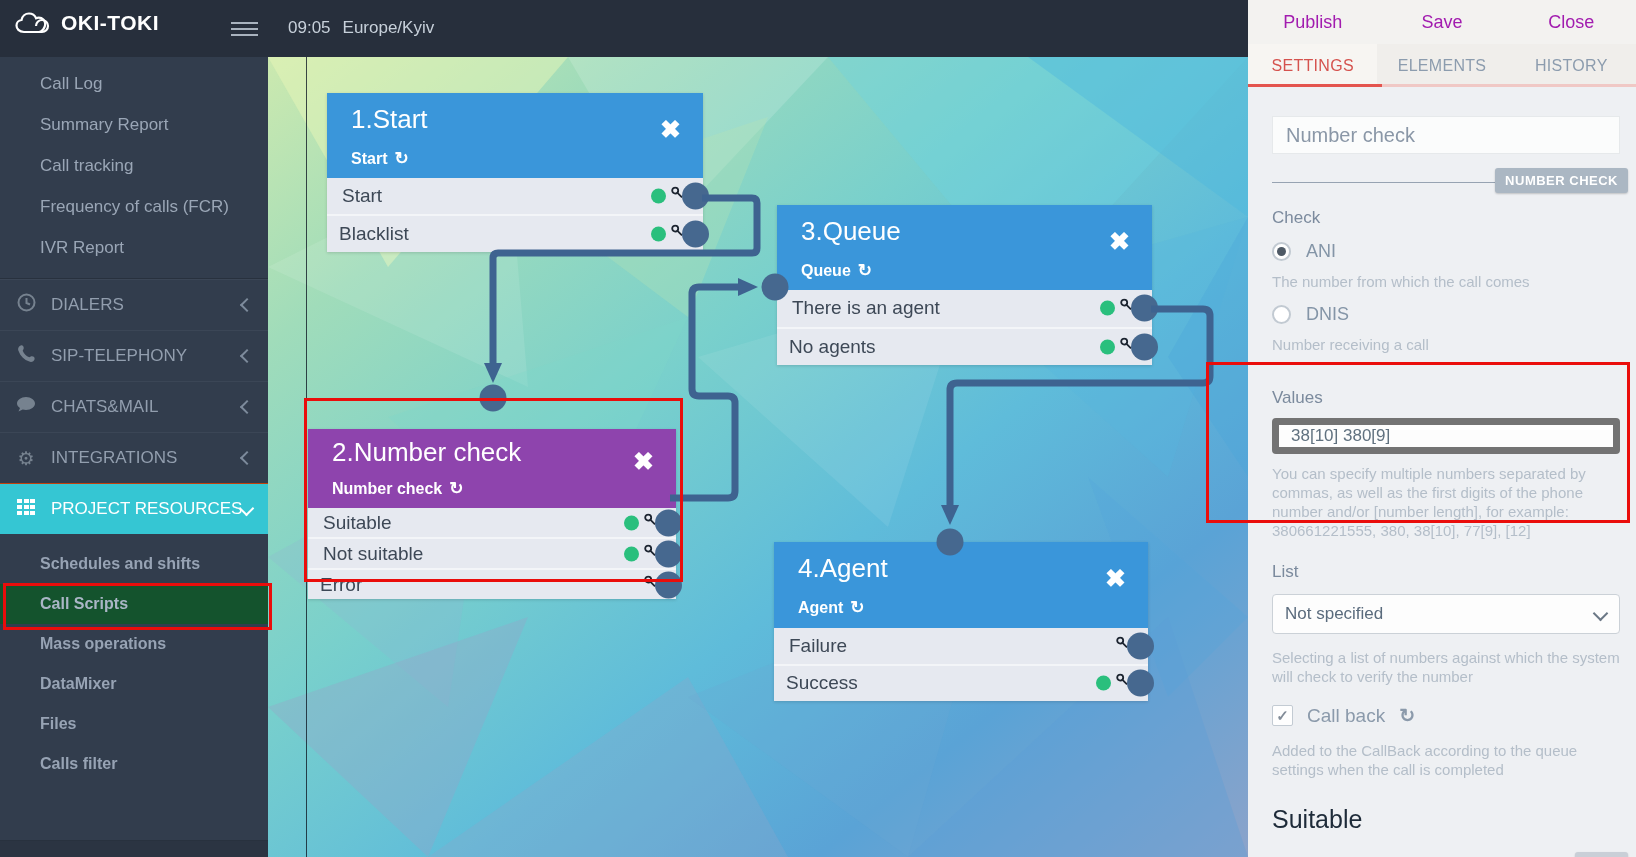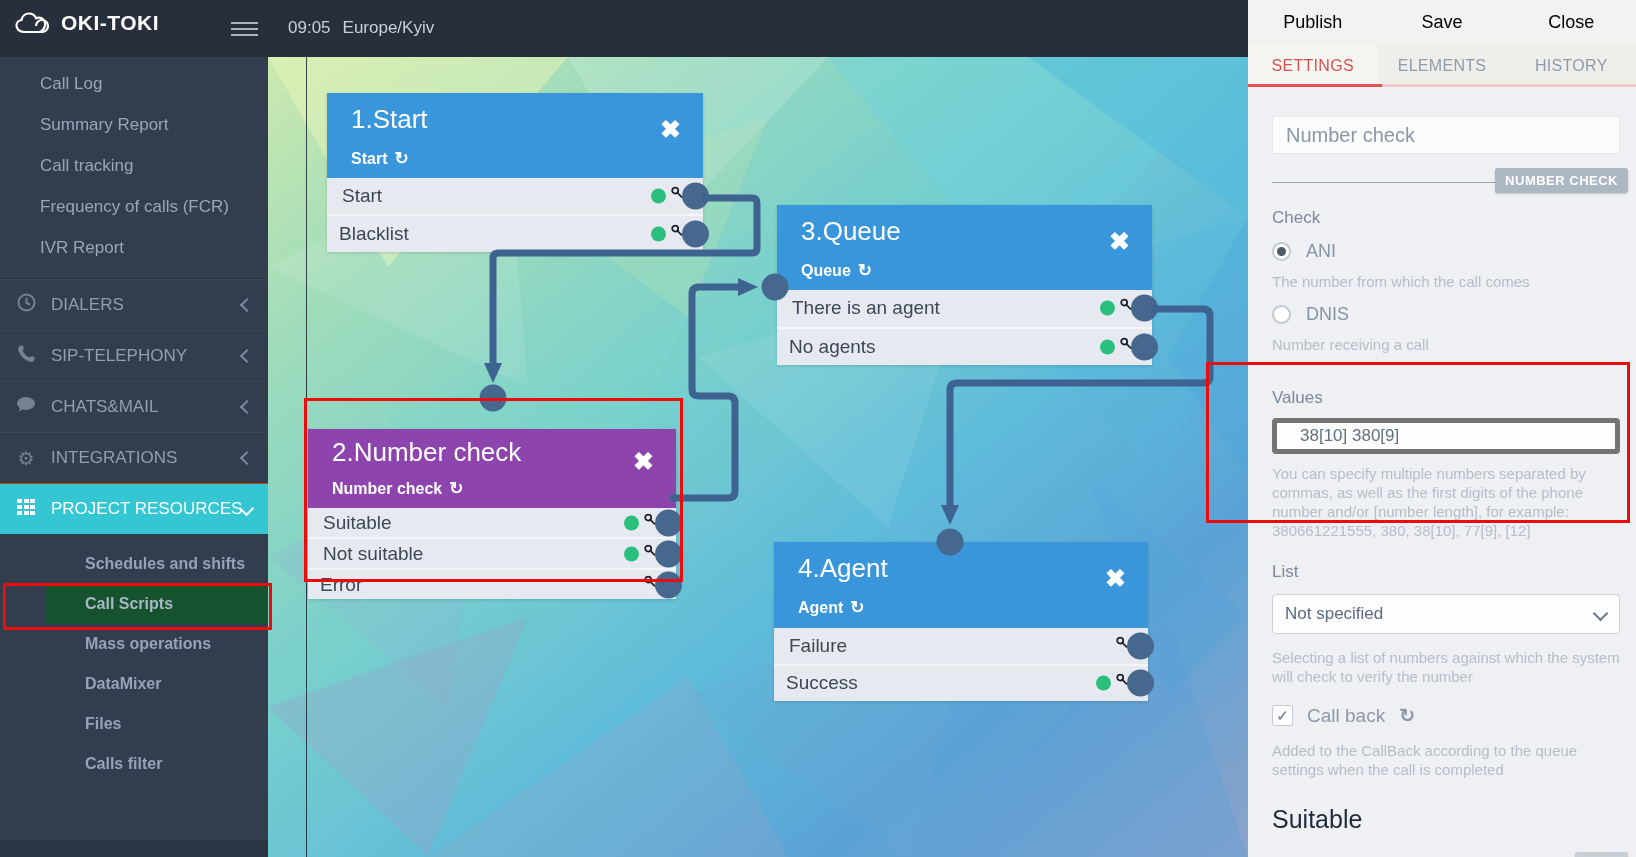--- a/index.html
+++ b/index.html
@@ -26,21 +26,21 @@
   .side-section .chev{position:absolute;right:16px;}
   .side-section.active{background:#35c6d3;color:#ffffff;border-top:1px solid #c2410c;}
   .side-section.active .sic{color:#ffffff;}
   .chevL{display:inline-block;width:8px;height:8px;border-left:2px solid #7d8b9c;border-bottom:2px solid #7d8b9c;transform:rotate(45deg);}
   .chevD{display:inline-block;width:9px;height:9px;border-left:2px solid #fff;border-bottom:2px solid #fff;transform:rotate(-45deg);margin-top:-4px;}
   .grid-ic{display:inline-block;width:18px;height:16px;
     background:
       linear-gradient(#fff,#fff) 0 0/5px 4px no-repeat, linear-gradient(#fff,#fff) 6.5px 0/5px 4px no-repeat, linear-gradient(#fff,#fff) 13px 0/5px 4px no-repeat,
       linear-gradient(#fff,#fff) 0 6px/5px 4px no-repeat, linear-gradient(#fff,#fff) 6.5px 6px/5px 4px no-repeat, linear-gradient(#fff,#fff) 13px 6px/5px 4px no-repeat,
       linear-gradient(#fff,#fff) 0 12px/5px 4px no-repeat, linear-gradient(#fff,#fff) 6.5px 12px/5px 4px no-repeat, linear-gradient(#fff,#fff) 13px 12px/5px 4px no-repeat;}
-  .side-sub{padding-top:10px;margin-left:45px;}
+  .side-sub{padding-top:10px;}
   .sub-item{height:40px;line-height:40px;padding-left:40px;color:#97a3b4;font-size:16px;font-weight:bold;cursor:pointer;}
   .sub-item.active{background:#14532d;color:#aab6c6;}
   .side-bottom{position:absolute;left:0;bottom:0;width:100%;height:16px;background:#2b3442;border-top:1px solid #28313e;}
 
   
   .canvas{position:absolute;left:268px;top:57px;width:980px;height:800px;overflow:hidden;z-index:1;}
   .canvas svg.bg{position:absolute;left:0;top:0;}
   .ruler{position:absolute;left:38px;top:0;bottom:0;width:1px;background:rgba(16,26,38,.8);}
   svg.wires{position:absolute;left:0;top:0;z-index:5;pointer-events:none;}
 
@@ -63,42 +63,42 @@
   .rowsB .node-row{height:29px;}  
   .rowsC .node-row{height:36.5px;}
   .rowsD .node-row{height:35.5px;}
 
   
   .redbox{position:absolute;border:3px solid #ea0d0b;z-index:30;pointer-events:none;}
 
   
   .panel{position:absolute;left:1248px;top:0;width:388px;height:857px;background:#eef0f3;z-index:10;}
   .p-actions{height:44px;background:#f3f2f0;display:flex;align-items:center;}
-  .p-actions span{flex:1;text-align:center;color:#000000;font-size:18px;cursor:pointer;}
+  .p-actions span{flex:1;text-align:center;color:#a21caf;font-size:18px;cursor:pointer;}
   .p-tabs{height:43px;background:#f0eeeb;display:flex;position:relative;}
   .p-tab{flex:1;display:flex;align-items:center;justify-content:center;font-size:16px;color:#8c9cae;cursor:pointer;letter-spacing:.3px;}
   .p-tab.active{color:#d5524e;background:#f7f5f2;}
   .p-underline{position:absolute;left:0;bottom:0;height:3px;width:100%;background:#f0c8c5;}
   .p-underline i{position:absolute;left:0;top:0;height:3px;width:134px;background:#e4544e;}
   .p-body{padding:0 16px 0 24px;position:relative;}
   .title-input{margin-top:29px;width:100%;height:38px;box-sizing:border-box;background:#fbfcfc;
                border:1px solid #e6e9eb;color:#8a97a7;font-size:20px;padding:0 13px;outline:none;
                font-family:"Liberation Sans",sans-serif;}
   .rule-badge{position:relative;margin-top:18px;height:22px;}
   .rule-badge .line{position:absolute;left:0;right:6px;top:10px;height:1px;background:#97a3b2;}
   .badge{position:absolute;right:-8px;top:-4px;background:#abb7c3;color:#fff;font-size:13px;font-weight:bold;
          padding:5px 10px;border-radius:3px;letter-spacing:.5px;box-shadow:0 1px 2px rgba(0,0,0,.2);}
   .f-label{color:#7b8a9d;font-size:17px;margin-top:14px;}
   .radio-row{display:flex;align-items:center;gap:15px;margin-top:13px;cursor:pointer;}
   .radio{width:19px;height:19px;border-radius:50%;background:#fff;border:2px solid #c2cad2;box-sizing:border-box;position:relative;}
   .radio.checked:after{content:"";position:absolute;left:3px;top:3px;width:9px;height:9px;border-radius:50%;background:#4f5a66;}
   .radio-lab{color:#8495a7;font-size:18px;}
   .help{color:#b4bec9;font-size:15px;line-height:19px;margin-top:10px;}
-  .text-input{margin-top:10px;width:100%;height:36px;box-sizing:border-box;background:#fdfdfd;border:5px solid #737373;
-              border-radius:4px;color:#60717f;font-size:17px;padding:0 23px;outline:none;font-family:"Liberation Sans",sans-serif;}
+  .text-input{margin-top:10px;width:100%;height:36px;box-sizing:border-box;background:#fdfdfd;border:7px solid #737373;
+              border-radius:4px;color:#60717f;font-size:17px;padding:0 12px;outline:none;font-family:"Liberation Sans",sans-serif;}
   .select{margin-top:12px;height:38px;background:#fdfdfd;border:1px solid #cbd1d7;border-radius:4px;
           display:flex;align-items:center;padding:0 12px;color:#5a6b7d;font-size:17px;cursor:pointer;position:relative;}
   .select .chevS{position:absolute;right:13px;top:13px;width:9px;height:9px;border-left:2px solid #6b7886;border-bottom:2px solid #6b7886;transform:rotate(-45deg);}
   .check-row{display:flex;align-items:center;gap:14px;margin-top:18px;cursor:pointer;}
   .checkbox{width:21px;height:21px;background:#fefefe;border:1px solid #c3cbd3;border-radius:2px;
             color:#828c98;font-size:15px;font-weight:bold;display:flex;align-items:center;justify-content:center;box-sizing:border-box;}
   .check-lab{color:#8b9aab;font-size:19px;}
   .refresh{color:#8b9aab;font-size:19px;font-weight:bold;}
   .p-h2{color:#1e2b39;font-size:25px;font-weight:normal;margin:26px 0 0 0;}
   .mt34{margin-top:34px;}

